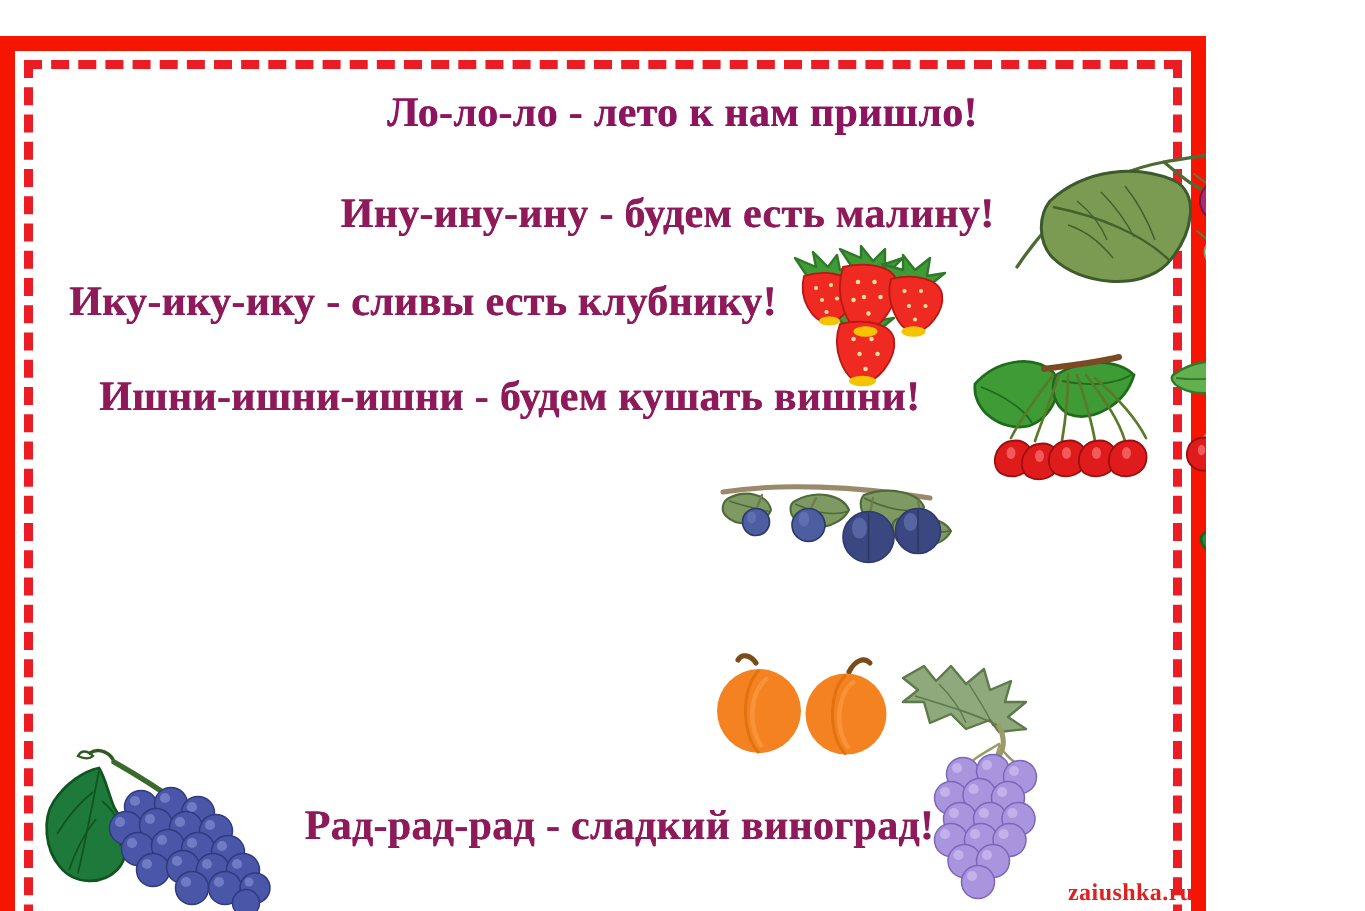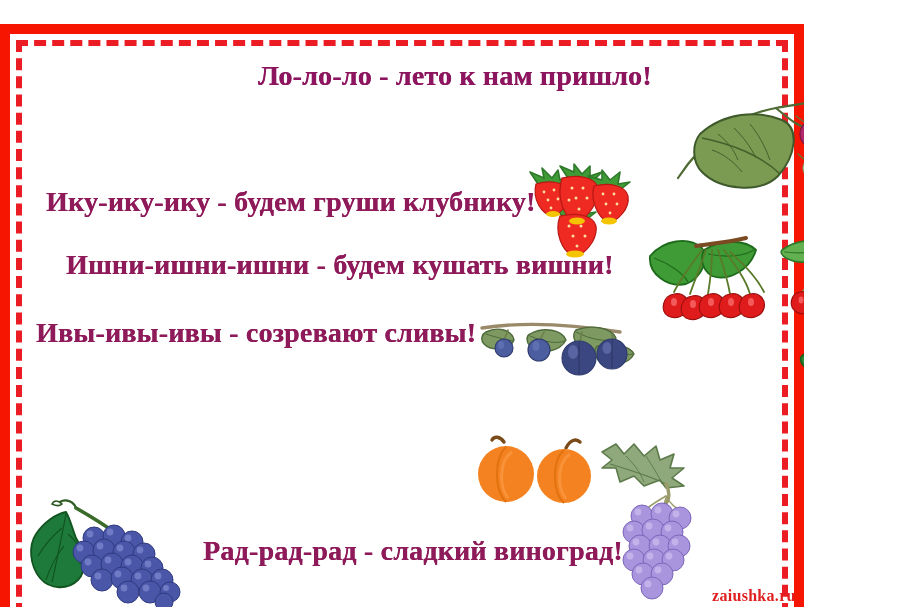--- a/index.html
+++ b/index.html
@@ -439,23 +439,23 @@
           <circle cx="116" cy="82" r="3.4"></circle>
         <circle cx="136" cy="82" r="3.4"></circle>
         <circle cx="102" cy="94" r="3.4"></circle>
           <circle cx="124" cy="94" r="3.4"></circle>
           <circle cx="144" cy="94" r="3"></circle>
       </g>
     </svg>
   </div>
 
   <div class="line l1">Ло-ло-ло - лето к нам пришло!</div>
-  <div class="line l3">Ику-ику-ику - будем груши клубнику!</div>
+  <div class="line l2">Ину-ину-ину - будем есть малину!</div>
+  <div class="line l3">Ику-ику-ику - сливы есть клубнику!</div>
   <div class="line l4">Ишни-ишни-ишни - будем кушать вишни!</div>
-  <div class="line l5">Ивы-ивы-ивы - созревают сливы!</div>
   <div class="line l8">Рад-рад-рад - сладкий виноград!</div>
 
   <div class="watermark">zaiushka.ru</div>
 
   <div class="mascot">
     <svg viewBox="0 0 76 74" width="76" height="74">
 
       <path d="M16 34 C34 20 58 10 74 6 C70 22 56 40 34 48 C26 48 18 42 16 34 Z" fill="#f15a22" stroke="#c2410c" stroke-width="1.2"></path>
       <g stroke="#d94f14" stroke-width="0.9" fill="none" opacity="0.85">
         <path d="M26 34 L32 30"></path>

